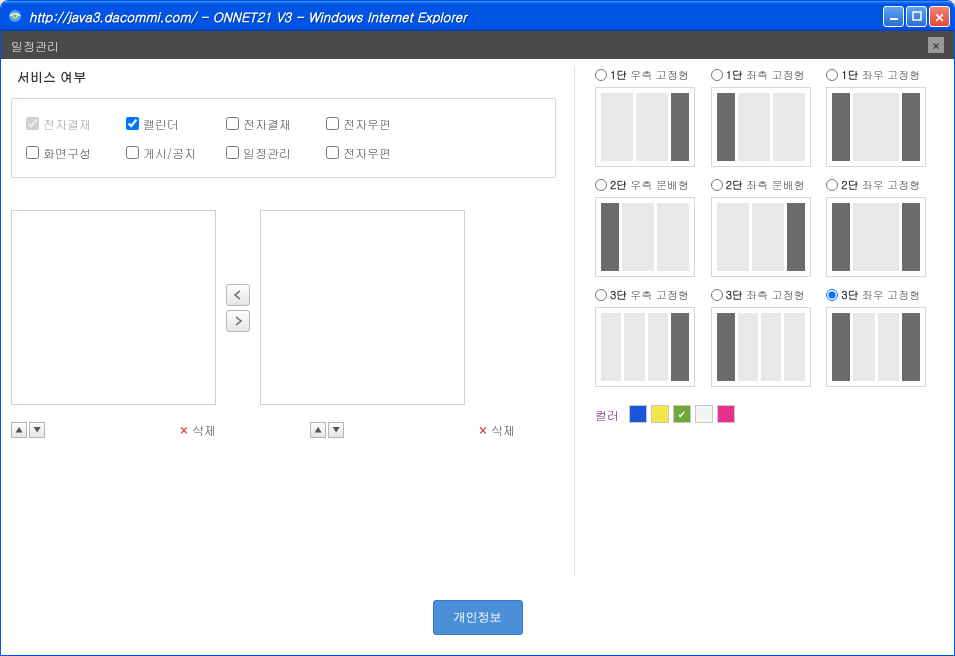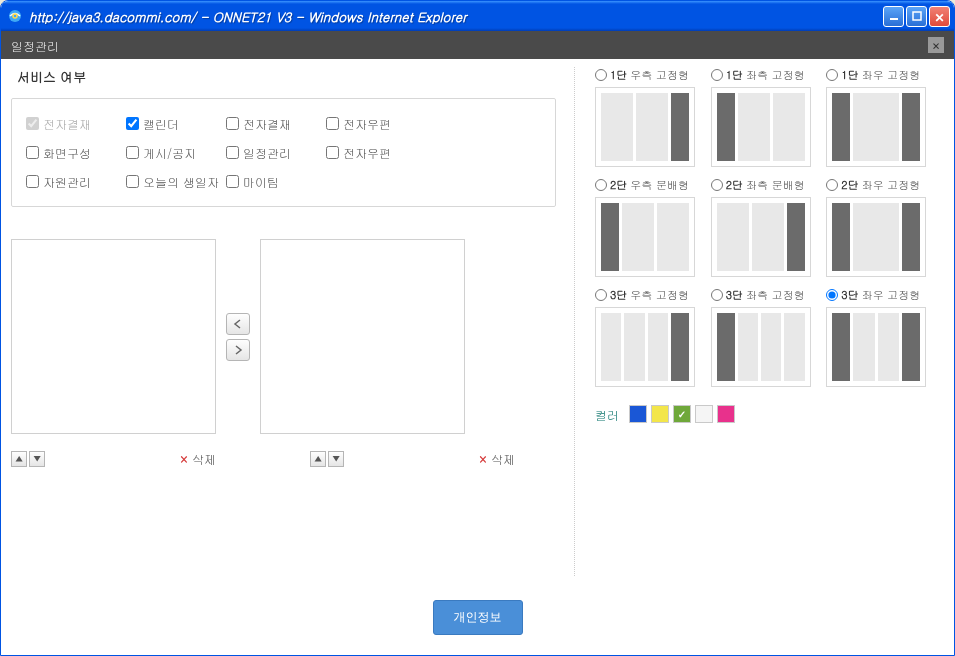--- a/index.html
+++ b/index.html
@@ -183,21 +183,21 @@
 }
 .lp-col { background: #e8e8e8; flex: 1; }
 .lp-col.dark { background: #6b6b6b; }
 
 .color-row {
   display: flex;
   align-items: center;
   gap: 6px;
   margin-top: 8px;
 }
-.color-label { color: #0f766e; margin-right: 4px; }
+.color-label { color: #701a75; margin-right: 4px; }
 .color-swatch {
   width: 18px;
   height: 18px;
   border: 1px solid #c9c9c9;
   display: flex;
   align-items: center;
   justify-content: center;
   font-size: 10px;
   color: #fff;
   cursor: pointer;
@@ -287,34 +287,20 @@
             </label>
             <label class="service-item">
               <input type="checkbox" style="">
               <span>일정관리</span>
             </label>
             <label class="service-item">
               <input type="checkbox" style="">
               <span>전자우편</span>
             </label>
           </div>
-          <div class="service-row">
-            <label class="service-item">
-              <input type="checkbox" style="">
-              <span>자원관리</span>
-            </label>
-            <label class="service-item">
-              <input type="checkbox" style="">
-              <span>오늘의 생일자</span>
-            </label>
-            <label class="service-item">
-              <input type="checkbox" style="">
-              <span>마이팀</span>
-            </label>
-          </div>
         </div>
 
 
       <div class="counting-area">
         <div class="counting-half">
           <div class="list-box"></div>
         </div>
         <div class="move-btns">
           <div class="move-btn">
             <svg width="10" height="10">

